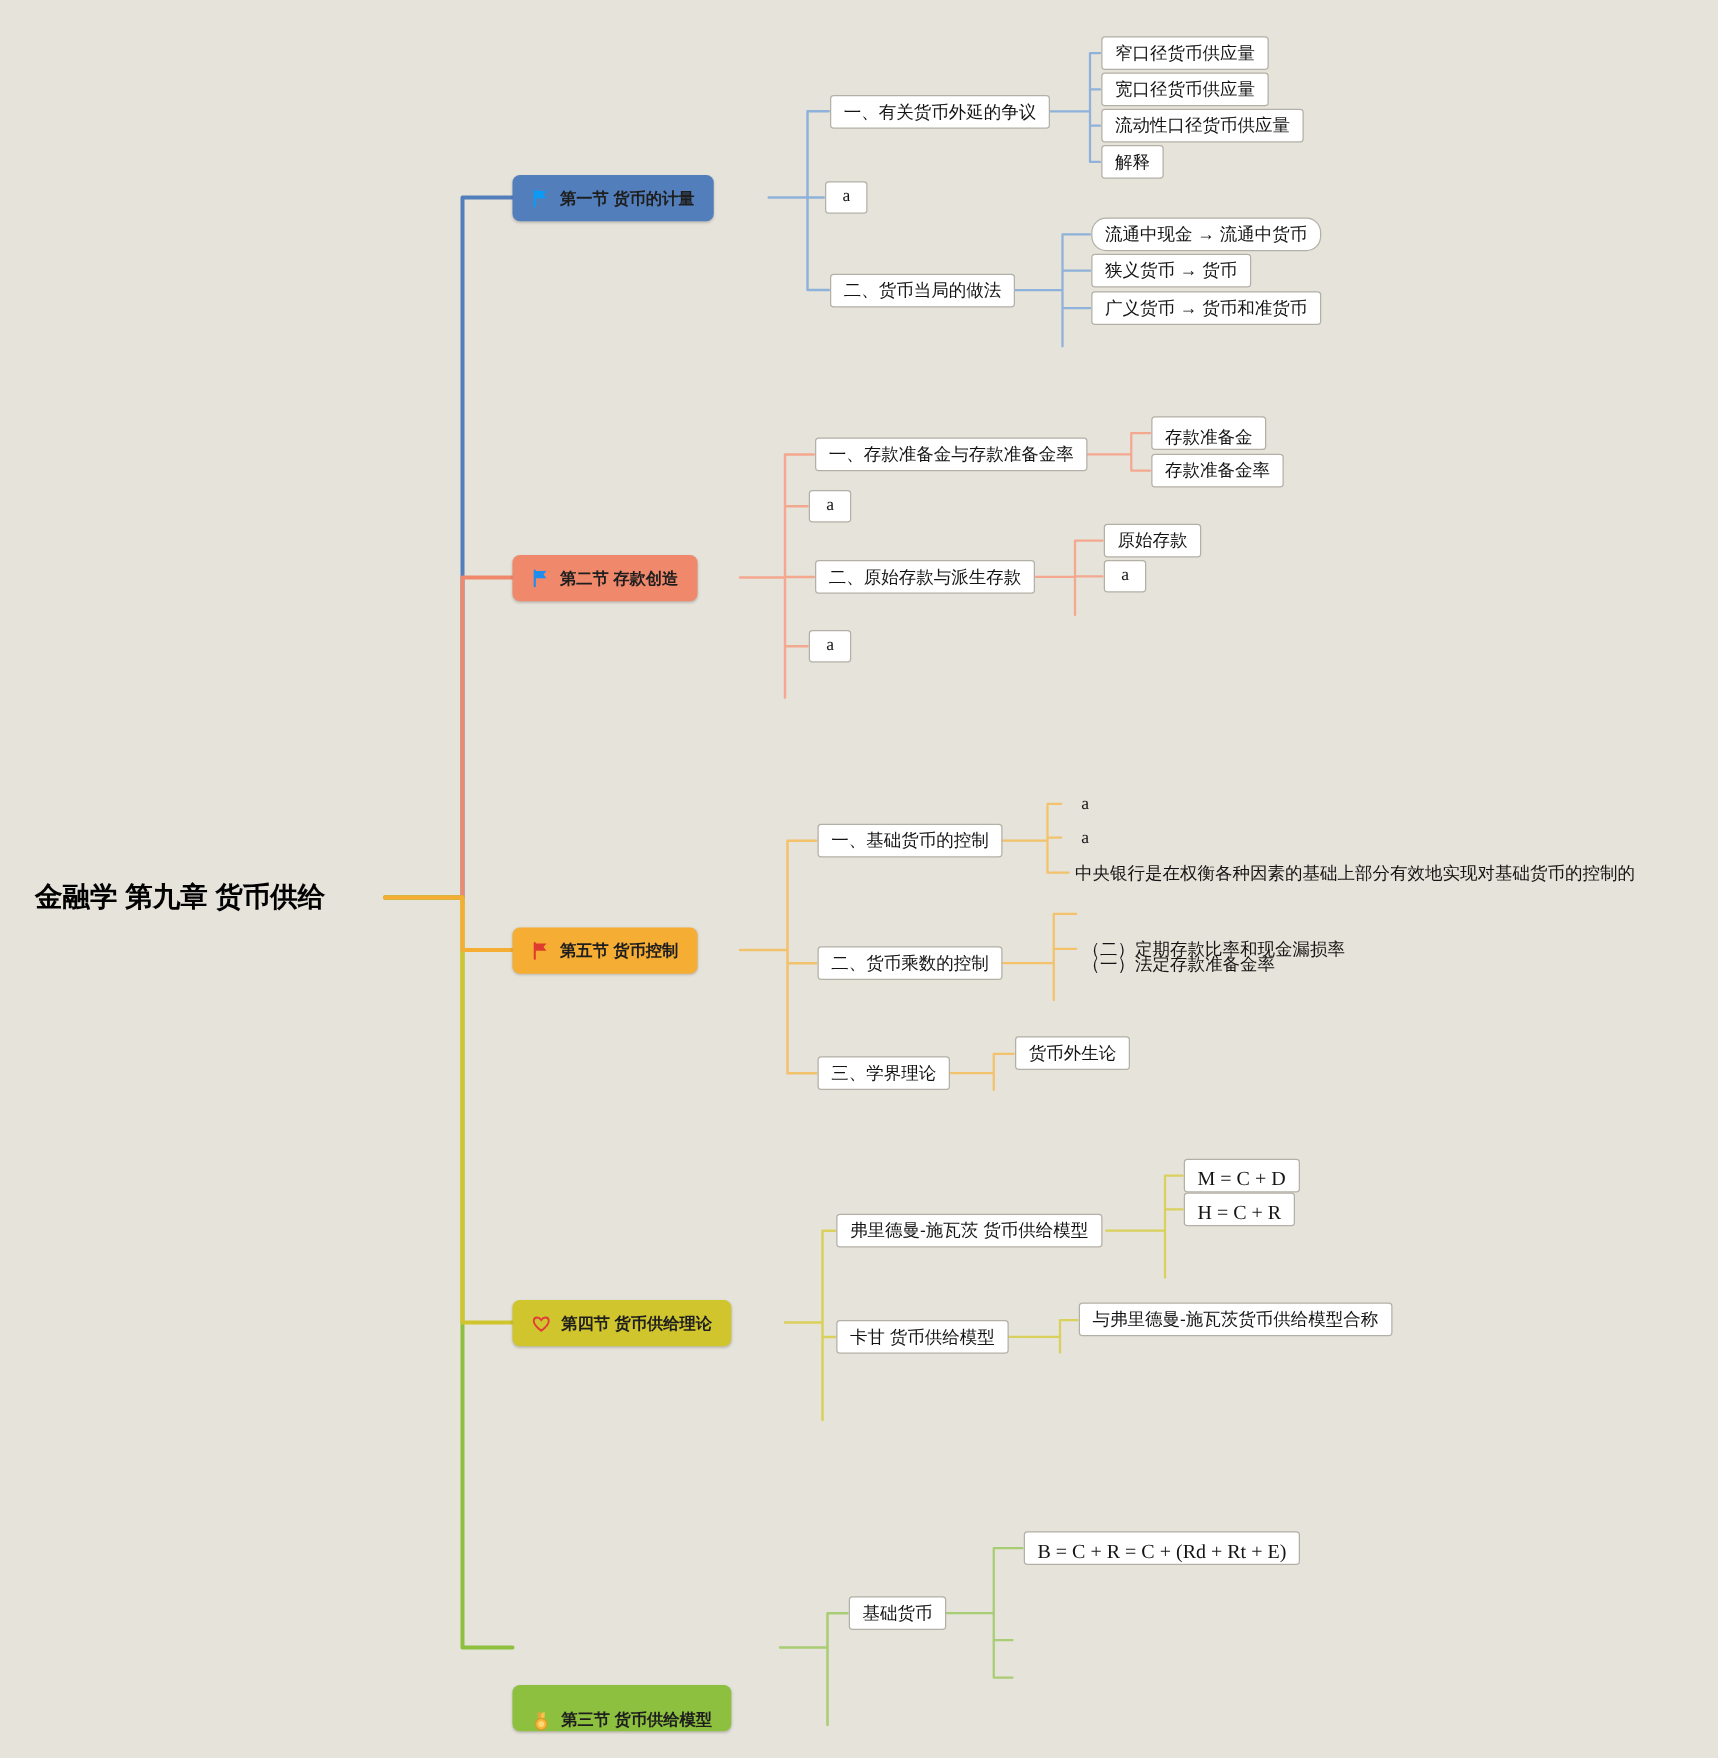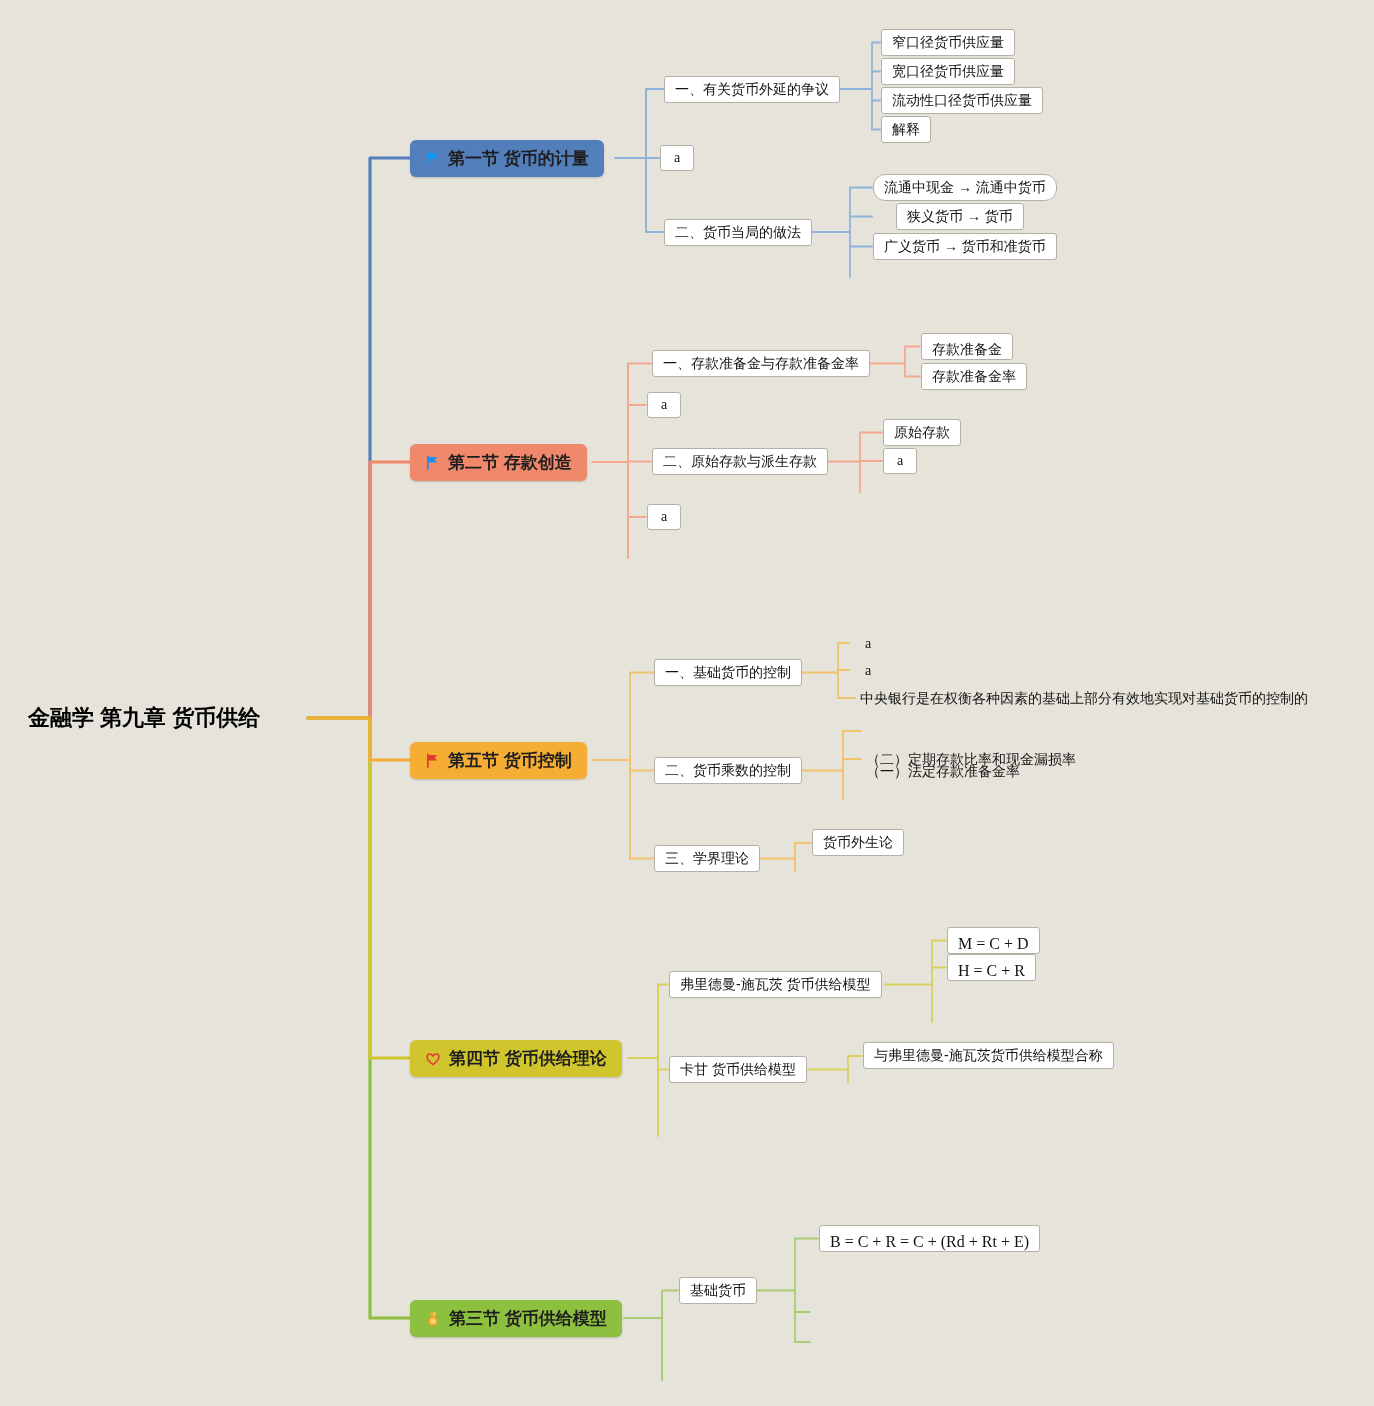--- a/index.html
+++ b/index.html
@@ -3,21 +3,21 @@
 <meta charset="utf-8">
 <style>
   html,body{margin:0;padding:0;background:#e6e3da;}
   .canvas{position:relative;width:1374px;height:1406px;background:#e6e3da;
           font-family:"Liberation Sans","DejaVu Sans",sans-serif;overflow:hidden;}
   svg.lines{position:absolute;left:0;top:0;width:1374px;height:1406px;}
   svg.lines path{fill:none;stroke-linecap:round;stroke-linejoin:round;}
   .node{position:absolute;white-space:nowrap;box-sizing:border-box;z-index:2;}
   .root{font-size:22px;font-weight:bold;color:#000;height:36px;display:flex;align-items:center;}
   .branch{height:37px;display:flex;align-items:center;gap:8px;padding:0 15px;
-          border-radius:6px;font-size:17px;font-weight:bold;color:#1e1e1e;
+          border-radius:6px;font-size:13px;font-weight:bold;color:#1e1e1e;
           box-shadow:0 1px 2px rgba(0,0,0,.18);}
   .branch .icon{display:flex;align-items:center;}
   .box{height:27px;display:flex;align-items:center;background:#fff;
        border:1px solid #b3b0a6;border-radius:3px;padding:0 10px;
        font-size:14px;color:#141414;}
   .plain{height:25px;display:flex;align-items:center;padding:0 4px;
          font-size:14px;color:#141414;background:transparent;border:none;}
   .small{height:26px;padding:0 13px;font-family:"Liberation Serif","DejaVu Serif",serif;}
   .formula{font-family:"Liberation Serif","DejaVu Serif",serif;font-size:16px;align-items:flex-end;}
 </style>
@@ -91,21 +91,21 @@
 
   <div class="node branch" style="left: 410px; top: 1040px; background: rgb(208, 197, 44);">
     <span class="icon">
       <svg width="16" height="16" viewBox="0 0 16 16">
           <path d="M8 13.6C4 10.6 2 8.2 2 5.8 2 4.1 3.3 3 4.8 3c1.2 0 2.3.7 3.2 2 .9-1.3 2-2 3.2-2C12.7 3 14 4.1 14 5.8c0 2.4-2 4.8-6 7.8z" fill="none" stroke="#e23b3b" stroke-width="1.5"></path>
         </svg>
     </span>
     <span>第四节 货币供给理论</span>
   </div>
 
-  <div class="node branch" style="left: 410px; top: 1300px; background: rgb(141, 192, 62);">
+  <div class="node branch" style="left: 410px; top: 1348px; background: rgb(141, 192, 62); align-items: flex-end;">
     <span class="icon">
       <svg width="16" height="16" viewBox="0 0 16 16">
           <path d="M5 1h2.6l1 4.2-3.1.1z" fill="#e8a33d"></path>
           <path d="M11 1H8.4l-1 4.2 3.1.1z" fill="#f6c44a"></path>
           <circle cx="8" cy="10.2" r="4.6" fill="#f5b83d" stroke="#d99a26"></circle>
           <circle cx="8" cy="10.2" r="2.3" fill="#fcd877"></circle>
         </svg>
     </span>
     <span>第三节 货币供给模型</span>
   </div>
@@ -129,21 +129,21 @@
   <div class="node box" style="left:881px;top:87px;">
       <span>流动性口径货币供应量</span>
     </div>
   <div class="node box" style="left:881px;top:116px;">
       <span>解释</span>
     </div>
 
   <div class="node box" style="left:873px;top:174px;border-radius:12px;">
       <span>流通中现金 → 流通中货币</span>
     </div>
-  <div class="node box" style="left:873px;top:203px;margin-left:23px;">
+  <div class="node box" style="left:873px;top:203px;">
       <span>狭义货币 → 货币</span>
     </div>
   <div class="node box" style="left:873px;top:233px;">
       <span>广义货币 → 货币和准货币</span>
     </div>
 
   <div class="node box" style="left:652px;top:350px;">
       <span>一、存款准备金与存款准备金率</span>
     </div>
   <div class="node box small" style="left:647px;top:392px;">

